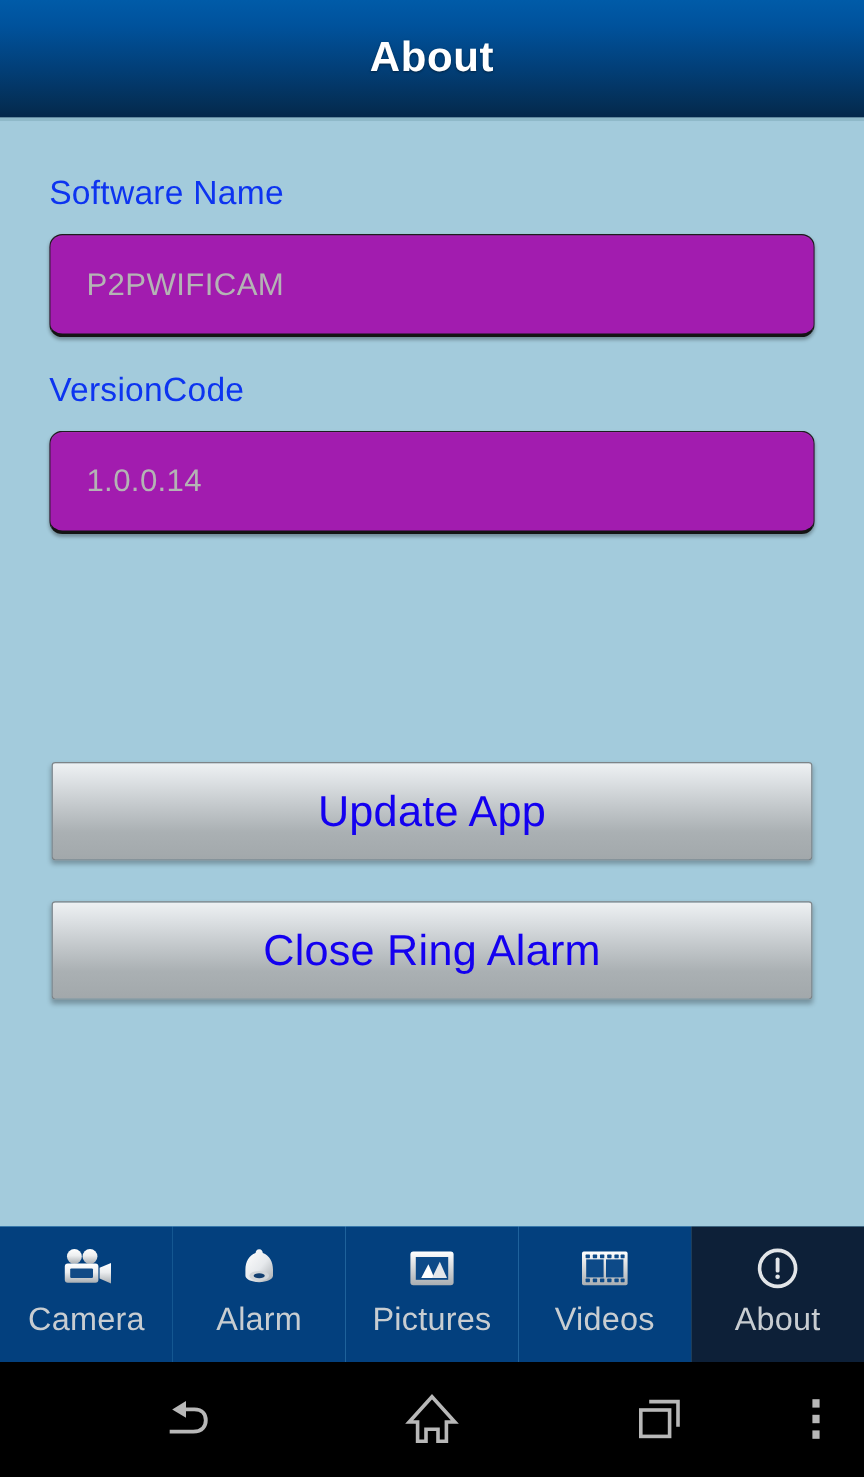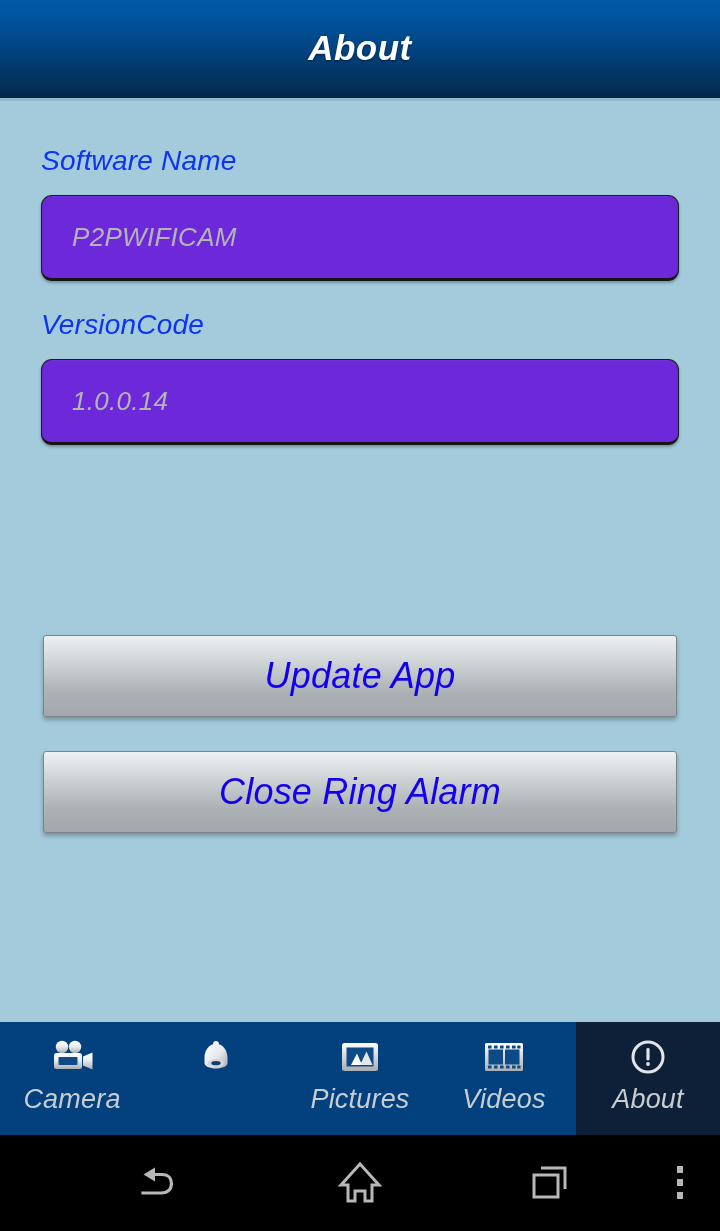--- a/index.html
+++ b/index.html
@@ -10,21 +10,20 @@
   body {
     font-family: "Liberation Sans", sans-serif;
     -webkit-font-smoothing: antialiased;
   }
   #app {
     position: relative;
     width: 720px;
     height: 1231px;
     overflow: hidden;
     background: #a3cbdc;
-    font-style: italic;
   }
 
   
   .titlebar {
     position: absolute;
     left: 0; top: 0;
     width: 720px;
     height: 98px;
     background: linear-gradient(to bottom, #005ba8 0%, #00529c 22%, #023f78 58%, #042e55 90%, #04274a 100%);
     box-sizing: border-box;
@@ -67,21 +66,21 @@
   }
   .lbl-1 { top: 44px; }
   .lbl-2 { top: 208px; }
 
   .field-box {
     position: absolute;
     left: 41px;
     width: 638px;
     height: 86px;
     box-sizing: border-box;
-    background: #6d28d9;
+    background: #a21caf;
     border-radius: 11px;
     border: 1px solid #1d1d1d;
     border-bottom: 3px solid #141414;
     box-shadow: 0 2px 3px rgba(0,0,0,0.30), inset 0 1px 0 rgba(255,255,255,0.045);
   }
   .box-1 { top: 94px; }
   .box-2 { top: 258px; }
 
   .field-value {
     position: absolute;
@@ -249,20 +248,21 @@
               <stop offset="0%" stop-color="#ffffff"></stop>
               <stop offset="55%" stop-color="#e6e9ec"></stop>
               <stop offset="100%" stop-color="#a7acb0"></stop>
             </linearGradient>
           </defs>
           <path d="M20 4 C22 4 23 5.5 23 7.2 C28.5 9 31.5 14.5 31.5 21 L31.5 26 C31.5 29.2 26.3 31.5 20 31.5 C13.7 31.5 8.5 29.2 8.5 26 L8.5 21 C8.5 14.5 11.5 9 17 7.2 C17 5.5 18 4 20 4 Z" fill="url(#gBell)"></path>
           <ellipse cx="20" cy="26.2" rx="8.2" ry="4.1" fill="#d3d7da"></ellipse>
           <ellipse cx="20" cy="26.2" rx="4.6" ry="2.1" fill="#123f70"></ellipse>
         </svg>
       </div>
+      <div class="tab-label">Alarm</div>
     </div>
 
     <div class="tab">
       <div class="tab-icon">
         <svg width="42" height="38" viewBox="0 0 42 38">
           <defs>
             <linearGradient id="gFrame" x1="0" y1="0" x2="0" y2="1">
               <stop offset="0%" stop-color="#ffffff"></stop>
               <stop offset="100%" stop-color="#a9aeb2"></stop>
             </linearGradient>

